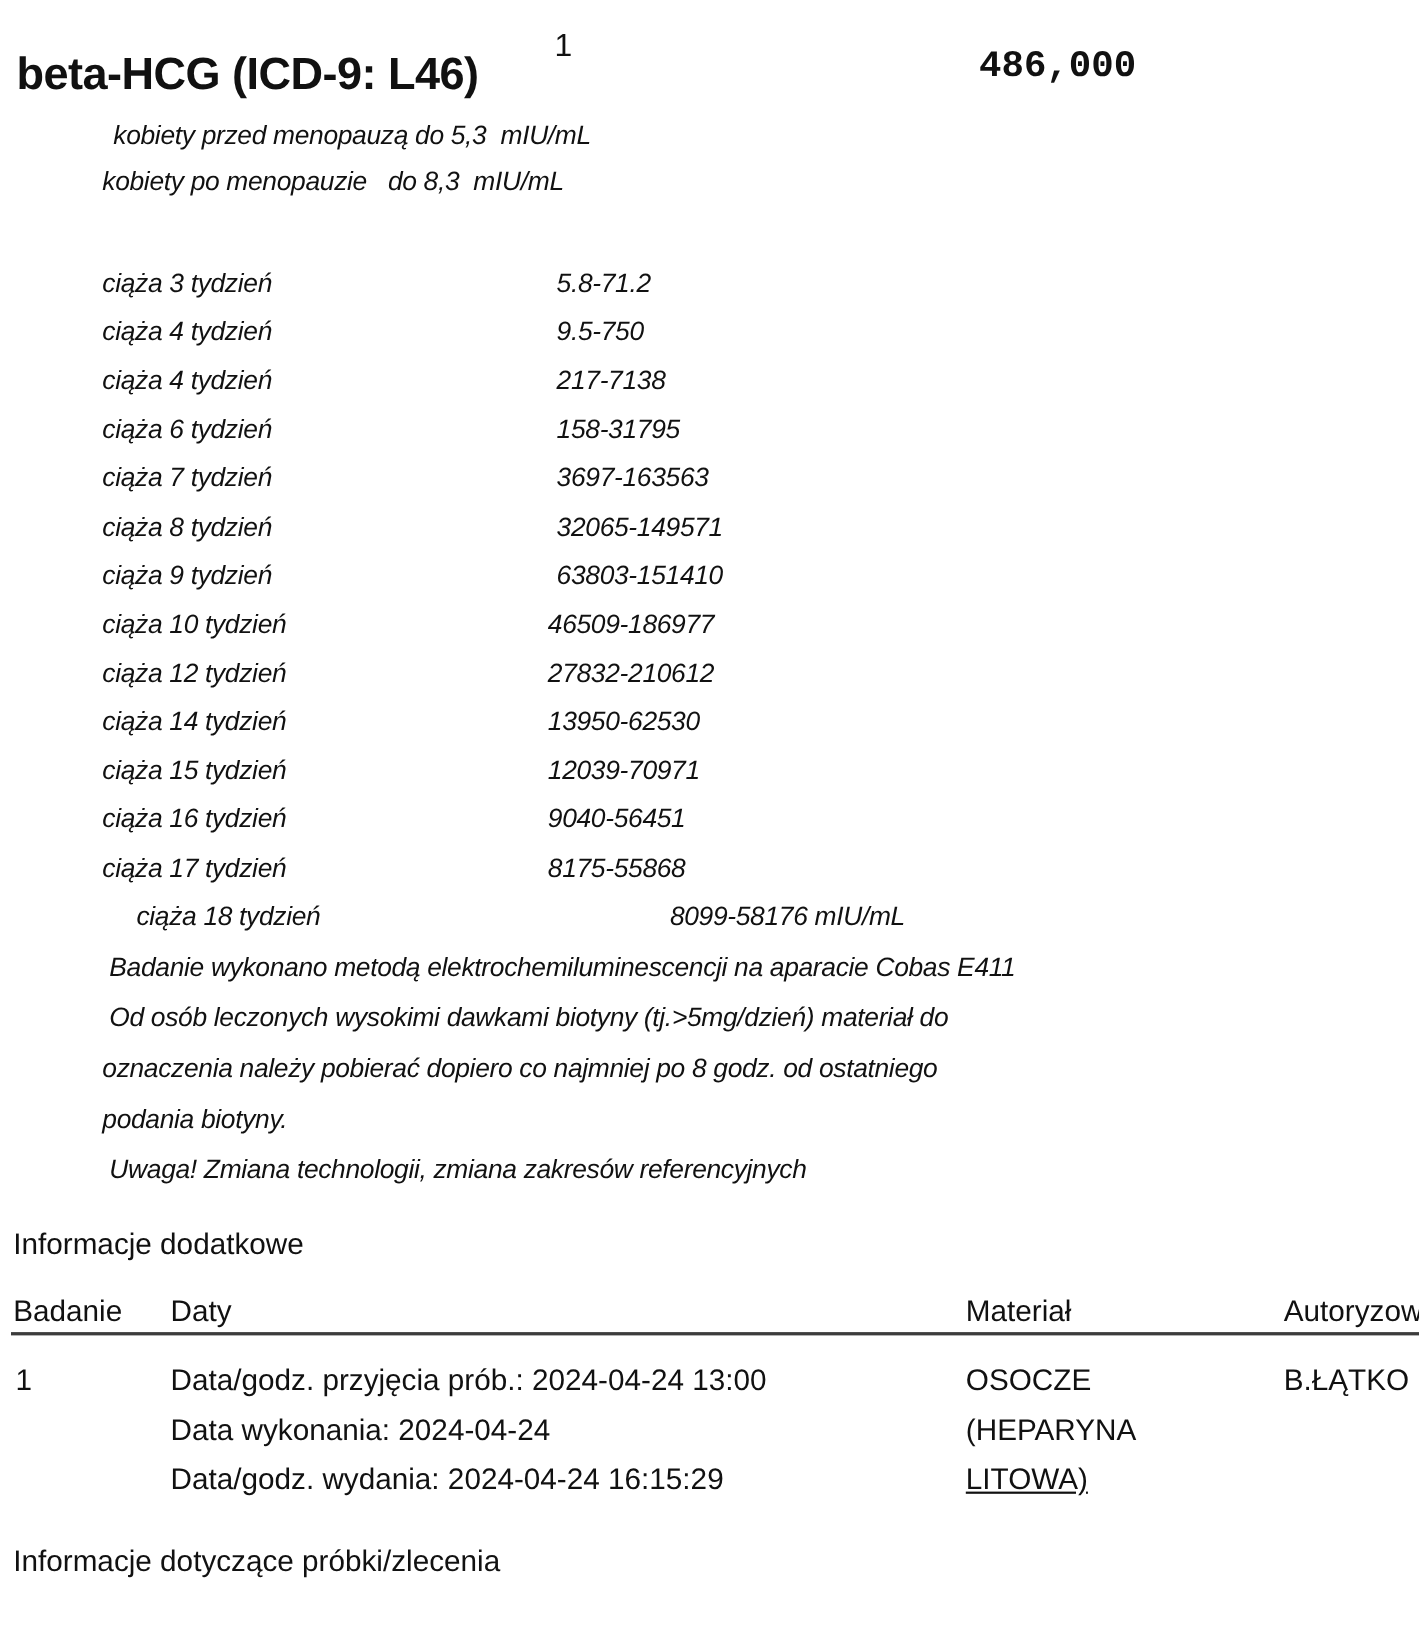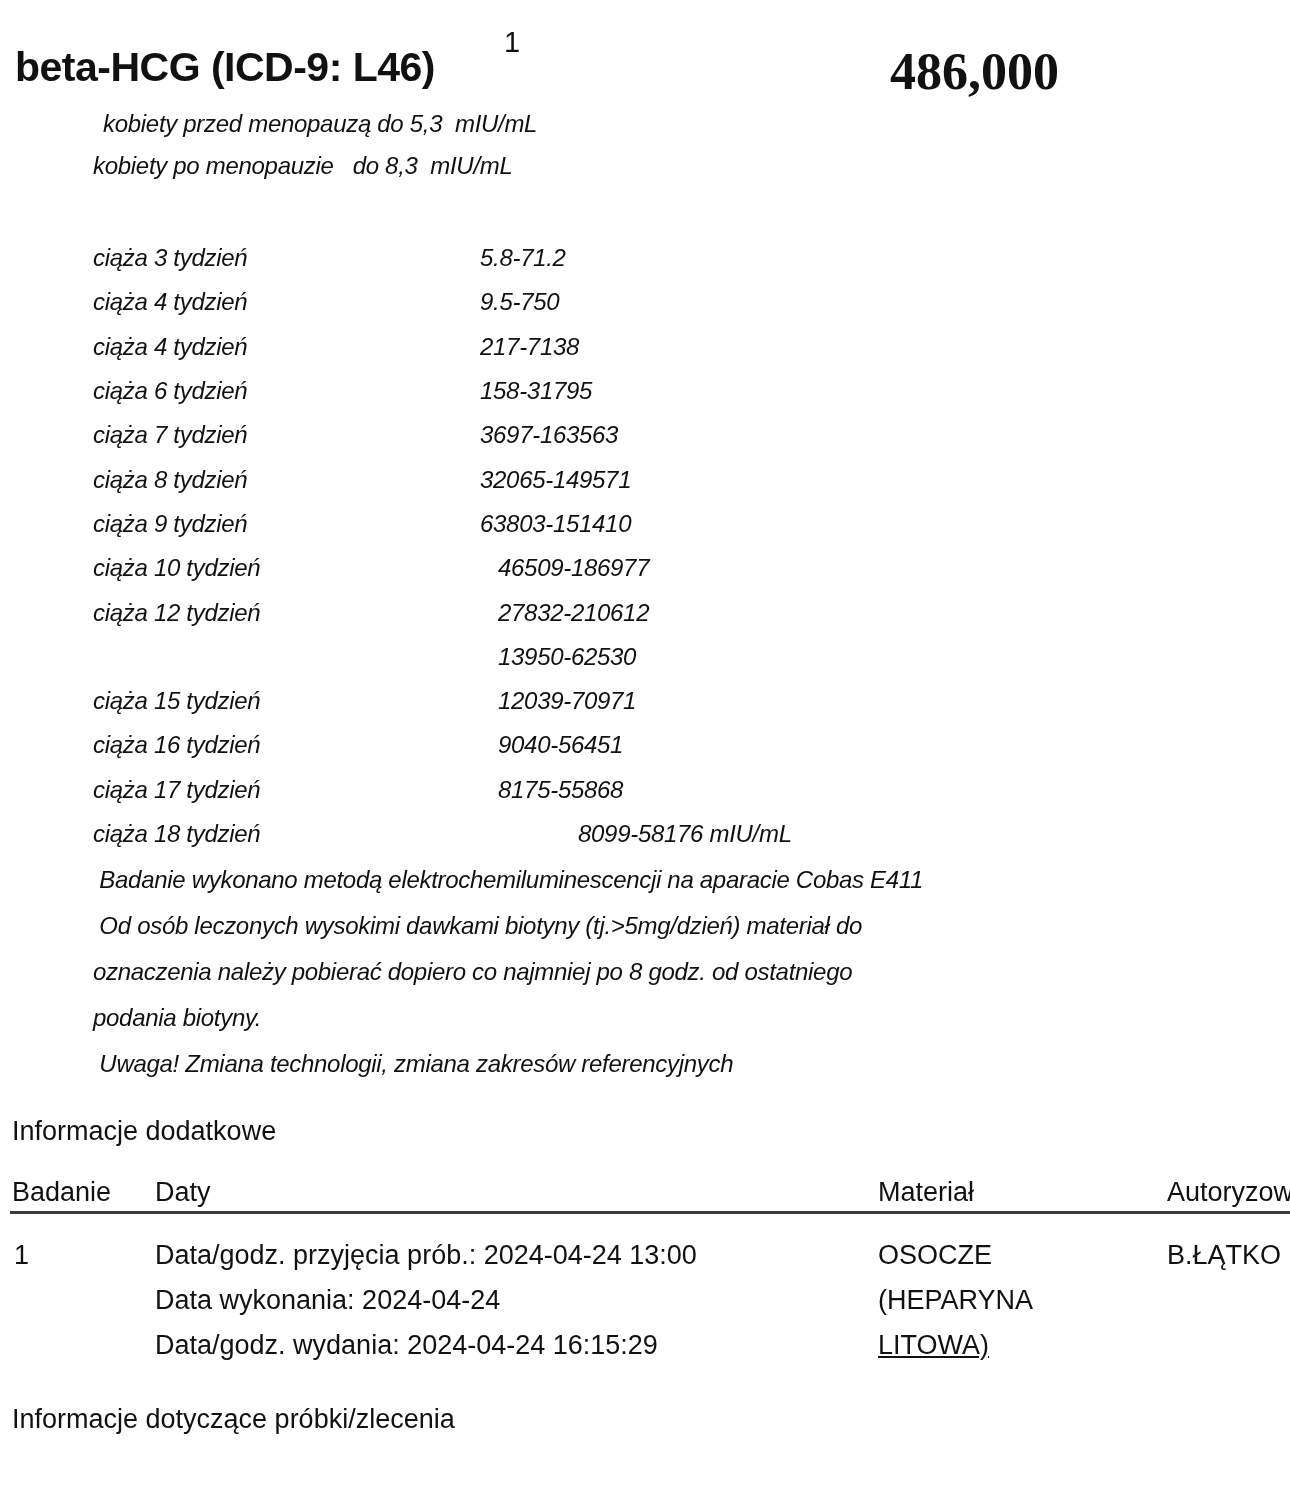--- a/index.html
+++ b/index.html
@@ -1,26 +1,26 @@
 <!DOCTYPE html>
 <html><head>
 <meta charset="utf-8">
 <style>
   html,body{margin:0;padding:0;background:#ffffff;}
   body{width:1290px;height:1502px;overflow:hidden;position:relative;
        font-family:"Liberation Sans","DejaVu Sans",sans-serif;color:#111;}
   .abs{position:absolute;white-space:pre;}
   .title{font-size:41px;font-weight:bold;letter-spacing:-0.5px;}
   .sup{font-size:29px;}
-  .result{font-family:Liberation Serif, serif;font-size:52px;font-weight:bold;}
+  .result{font-family:Liberation Mono, monospace;font-size:34px;font-weight:bold;}
   .it{font-style:italic;font-size:24px;letter-spacing:-0.3px;}
   .reg{font-size:27px;}
   .row-lbl{position:absolute;left:93px;top:0;white-space:pre;}
   .row-val{position:absolute;top:0;white-space:pre;}
-  .v1{left:480px;} .v2{left:498px;} .v3{left:578px;}
+  .v1{left:506px;} .v2{left:498px;} .v3{left:578px;}
   .rangerow{position:absolute;left:0;height:44px;width:1034px;}
   .divider{position:absolute;left:10px;width:1280px;height:3px;background:#3c3c3c;}
 </style>
 </head>
 <body>
 
 <div class="abs title" style="left:15px;top:44px;">beta-HCG (ICD-9: L46)</div>
 <div class="abs sup" style="left:504px;top:26px;">1</div>
 <div class="abs result" style="left:890px;top:42px;">486,000</div>
 
@@ -57,35 +57,36 @@
 </div>
 <div class="rangerow it" style="top:554px;">
   <span class="row-lbl">ciąża 10 tydzień</span>
   <span class="row-val v2">46509-186977</span>
 </div>
 <div class="rangerow it" style="top:599px;">
   <span class="row-lbl">ciąża 12 tydzień</span>
   <span class="row-val v2">27832-210612</span>
 </div>
 <div class="rangerow it" style="top:643px;">
+  <span class="row-lbl">ciąża 14 tydzień</span>
   <span class="row-val v2">13950-62530</span>
 </div>
 <div class="rangerow it" style="top:687px;">
   <span class="row-lbl">ciąża 15 tydzień</span>
   <span class="row-val v2">12039-70971</span>
 </div>
 <div class="rangerow it" style="top:731px;">
   <span class="row-lbl">ciąża 16 tydzień</span>
   <span class="row-val v2">9040-56451</span>
 </div>
 <div class="rangerow it" style="top:776px;">
   <span class="row-lbl">ciąża 17 tydzień</span>
   <span class="row-val v2">8175-55868</span>
 </div>
-<div class="rangerow it" style="top:820px;">
+<div class="rangerow it" style="top:820px;margin-left:31px;">
   <span class="row-lbl">ciąża 18 tydzień</span>
   <span class="row-val v3">8099-58176 mIU/mL</span>
 </div>
 
 <div class="abs it" style="left:93px;top:866px;"> Badanie wykonano metodą elektrochemiluminescencji na aparacie Cobas E411</div>
 <div class="abs it" style="left:93px;top:912px;"> Od osób leczonych wysokimi dawkami biotyny (tj.&gt;5mg/dzień) materiał do</div>
 <div class="abs it" style="left:93px;top:958px;">oznaczenia należy pobierać dopiero co najmniej po 8 godz. od ostatniego</div>
 <div class="abs it" style="left:93px;top:1004px;">podania biotyny.</div>
 <div class="abs it" style="left:93px;top:1050px;"> Uwaga! Zmiana technologii, zmiana zakresów referencyjnych</div>
 

